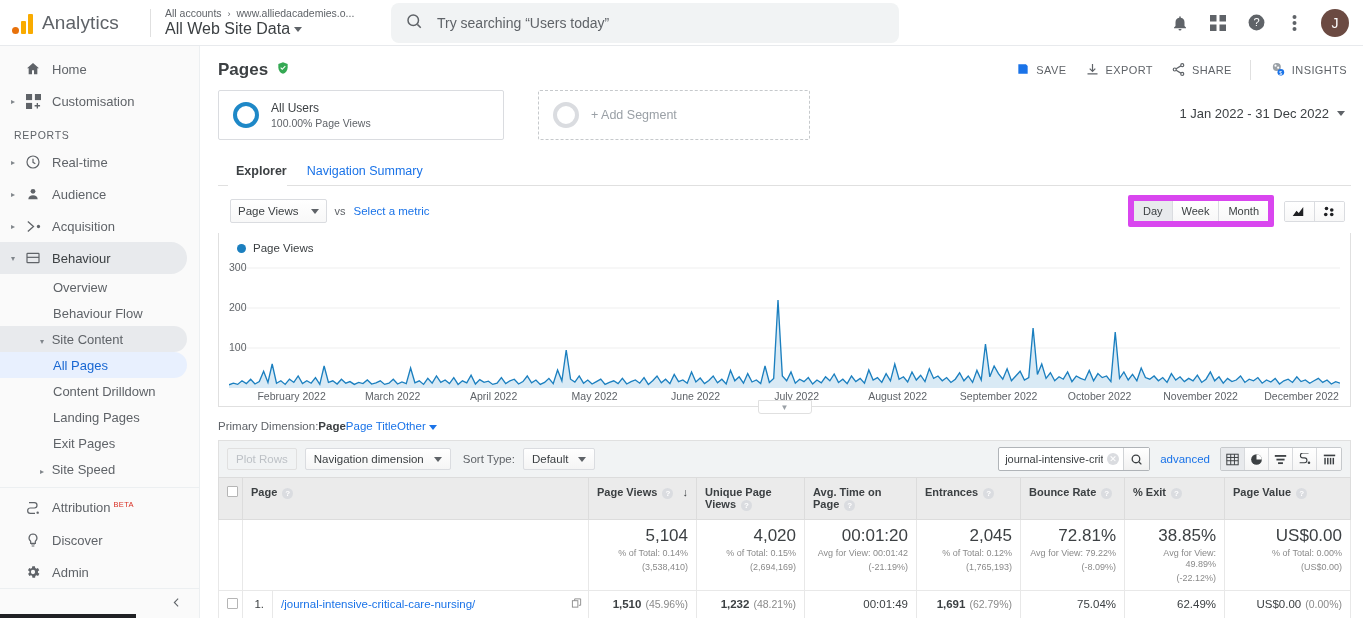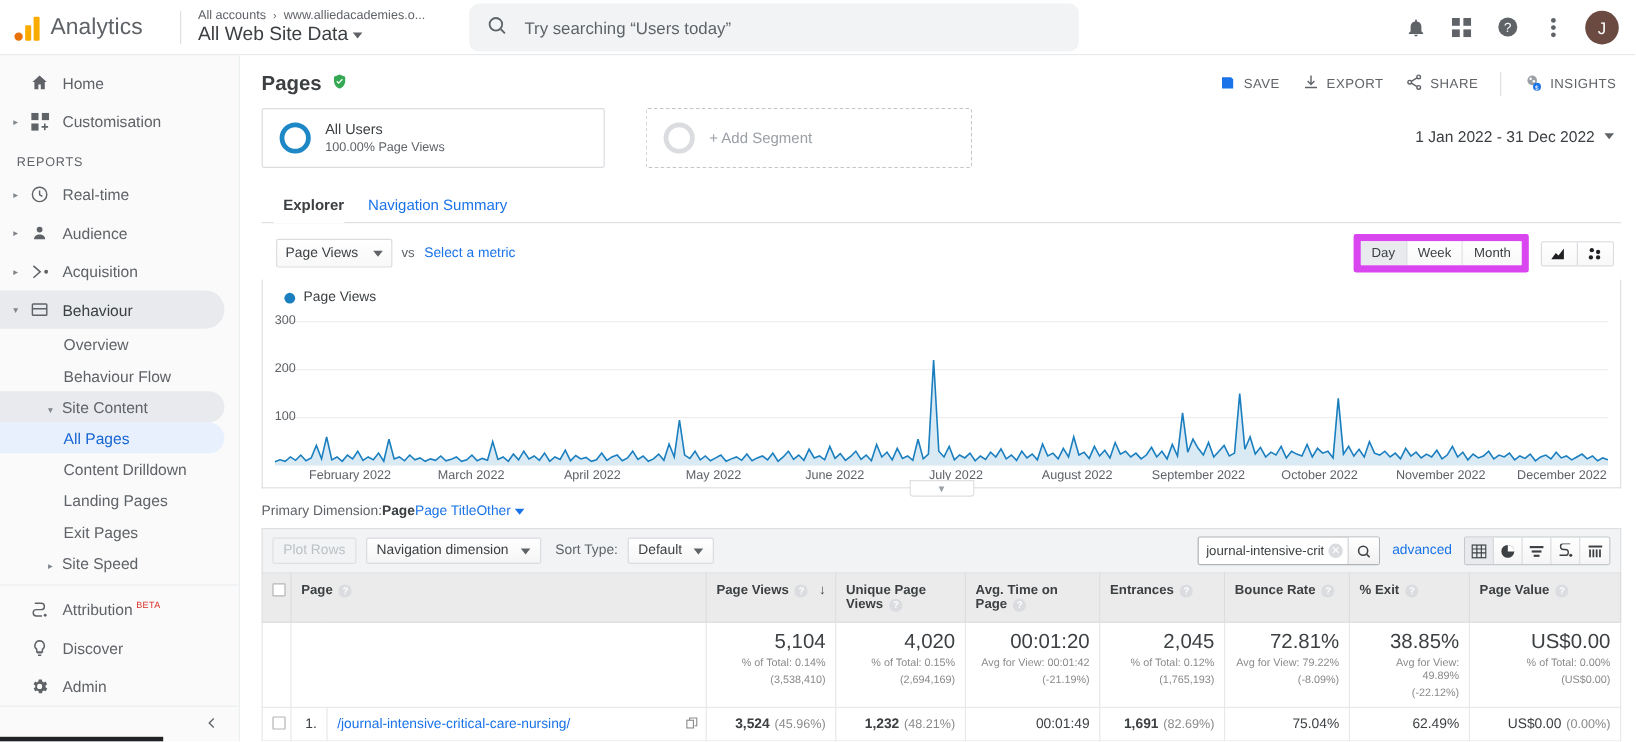--- a/index.html
+++ b/index.html
@@ -706,24 +706,24 @@
                 <div class="tot-sub">(US$0.00)</div>
               </td>
             </tr>
             <tr>
               <td class="chk"><span class="cbx"></span></td>
               <td class="idx">1.</td>
               <td class="page-cell"><a class="page-link">/journal-intensive-critical-care-nursing/</a><span class="ext-icon"><svg width="11" height="11" viewBox="0 0 24 24" fill="none" stroke="#8a8a8a" stroke-width="2">
                     <rect x="3" y="7" width="12" height="14"></rect>
                     <path d="M8 7V3h13v14h-4"></path>
                   </svg></span></td>
-              <td class="num"><span class="v-strong">3,524</span><span class="v-pct">(45.96%)</span></td>
+              <td class="num"><span class="v-strong">1,510</span><span class="v-pct">(45.96%)</span></td>
               <td class="num"><span class="v-strong">1,232</span><span class="v-pct">(48.21%)</span></td>
               <td class="num"><span>00:01:49</span></td>
-              <td class="num"><span class="v-strong">1,691</span><span class="v-pct">(82.69%)</span></td>
+              <td class="num"><span class="v-strong">1,691</span><span class="v-pct">(62.79%)</span></td>
               <td class="num"><span>75.04%</span></td>
               <td class="num"><span>62.49%</span></td>
               <td class="num"><span>US$0.00</span><span class="v-pct">(0.00%)</span></td>
             </tr>
             <tr>
               <td class="chk"><span class="cbx"></span></td>
               <td class="idx">2.</td>
               <td class="page-cell">
                 <span class="ext-icon"><svg width="11" height="11" viewBox="0 0 24 24" fill="none" stroke="#8a8a8a" stroke-width="2">
                     <rect x="3" y="7" width="12" height="14"></rect>

